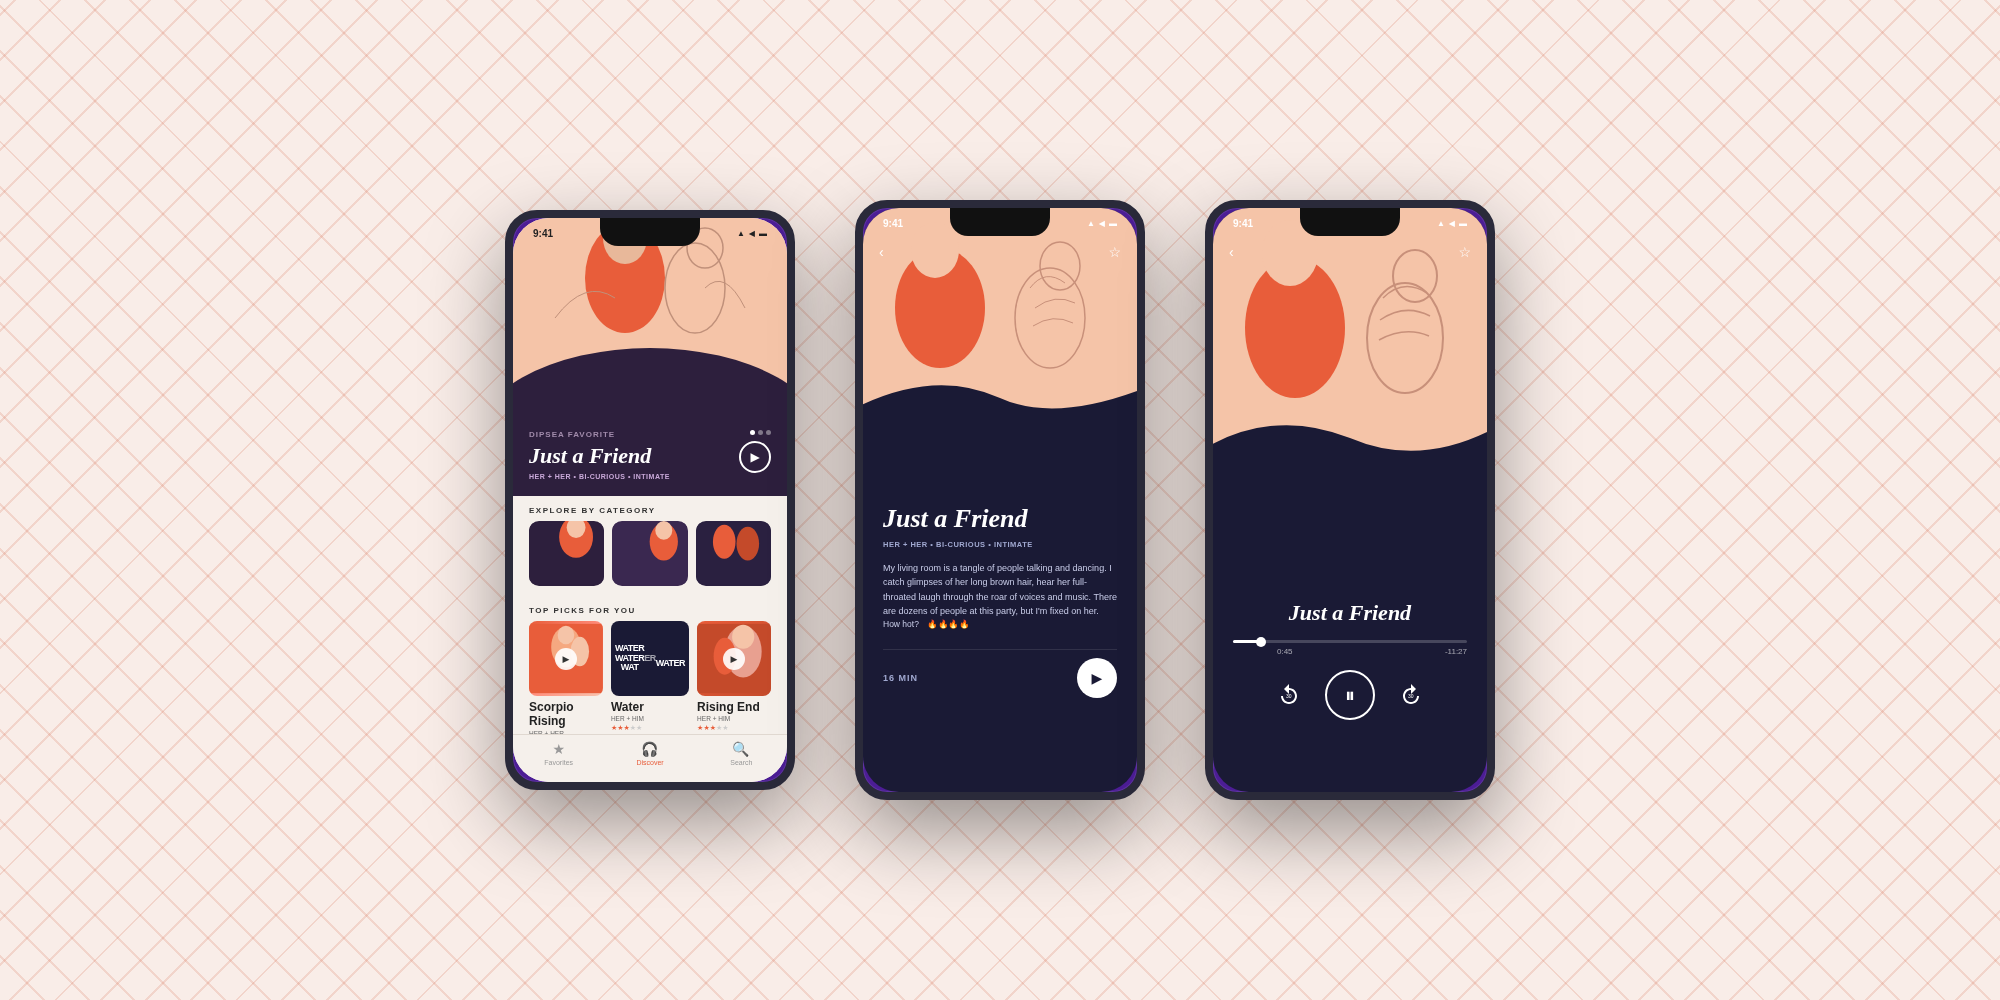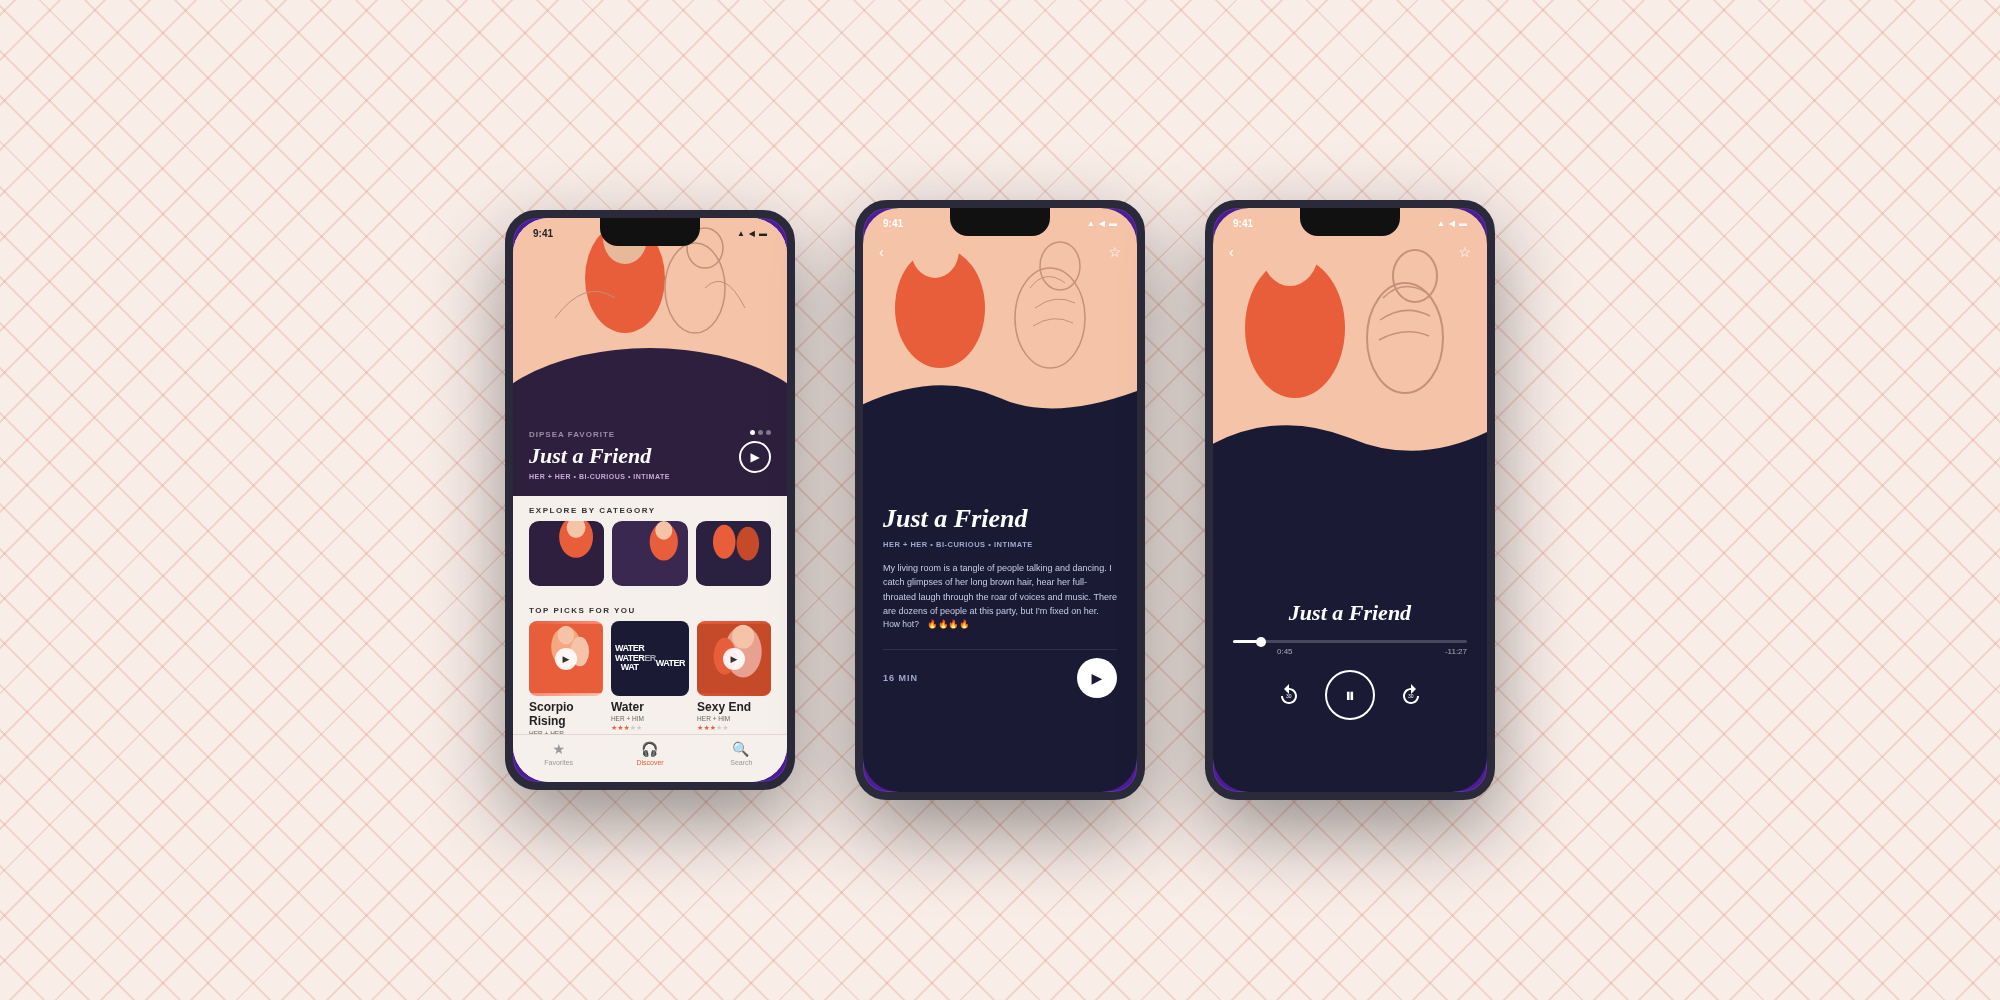--- a/index.html
+++ b/index.html
@@ -546,21 +546,21 @@
       <div class="pick-item">
         <div class="pick-thumb thumb-loose">
           <svg width="100%" height="100%" viewBox="0 0 80 75">
             <rect width="80" height="75" fill="#c44a2a"></rect>
             <ellipse cx="50" cy="30" rx="20" ry="28" fill="#e8a090"></ellipse>
             <ellipse cx="50" cy="14" rx="12" ry="13" fill="#f5c4a8"></ellipse>
             <ellipse cx="30" cy="35" rx="12" ry="20" fill="#e85d3a"></ellipse>
           </svg>
           <div class="pick-play-overlay">▶</div>
         </div>
-        <div class="pick-name">Sexy End</div>
+        <div class="pick-name">Rising End</div>
         <div class="pick-tags">HER + HIM</div>
         <div class="pick-stars">
           <span class="filled">★</span><span class="filled">★</span><span class="filled">★</span><span>★</span><span>★</span>
         </div>
       </div>
     </div>
 
     <div class="bottom-nav">
       <div class="nav-item">
         <div class="nav-icon">★</div>

